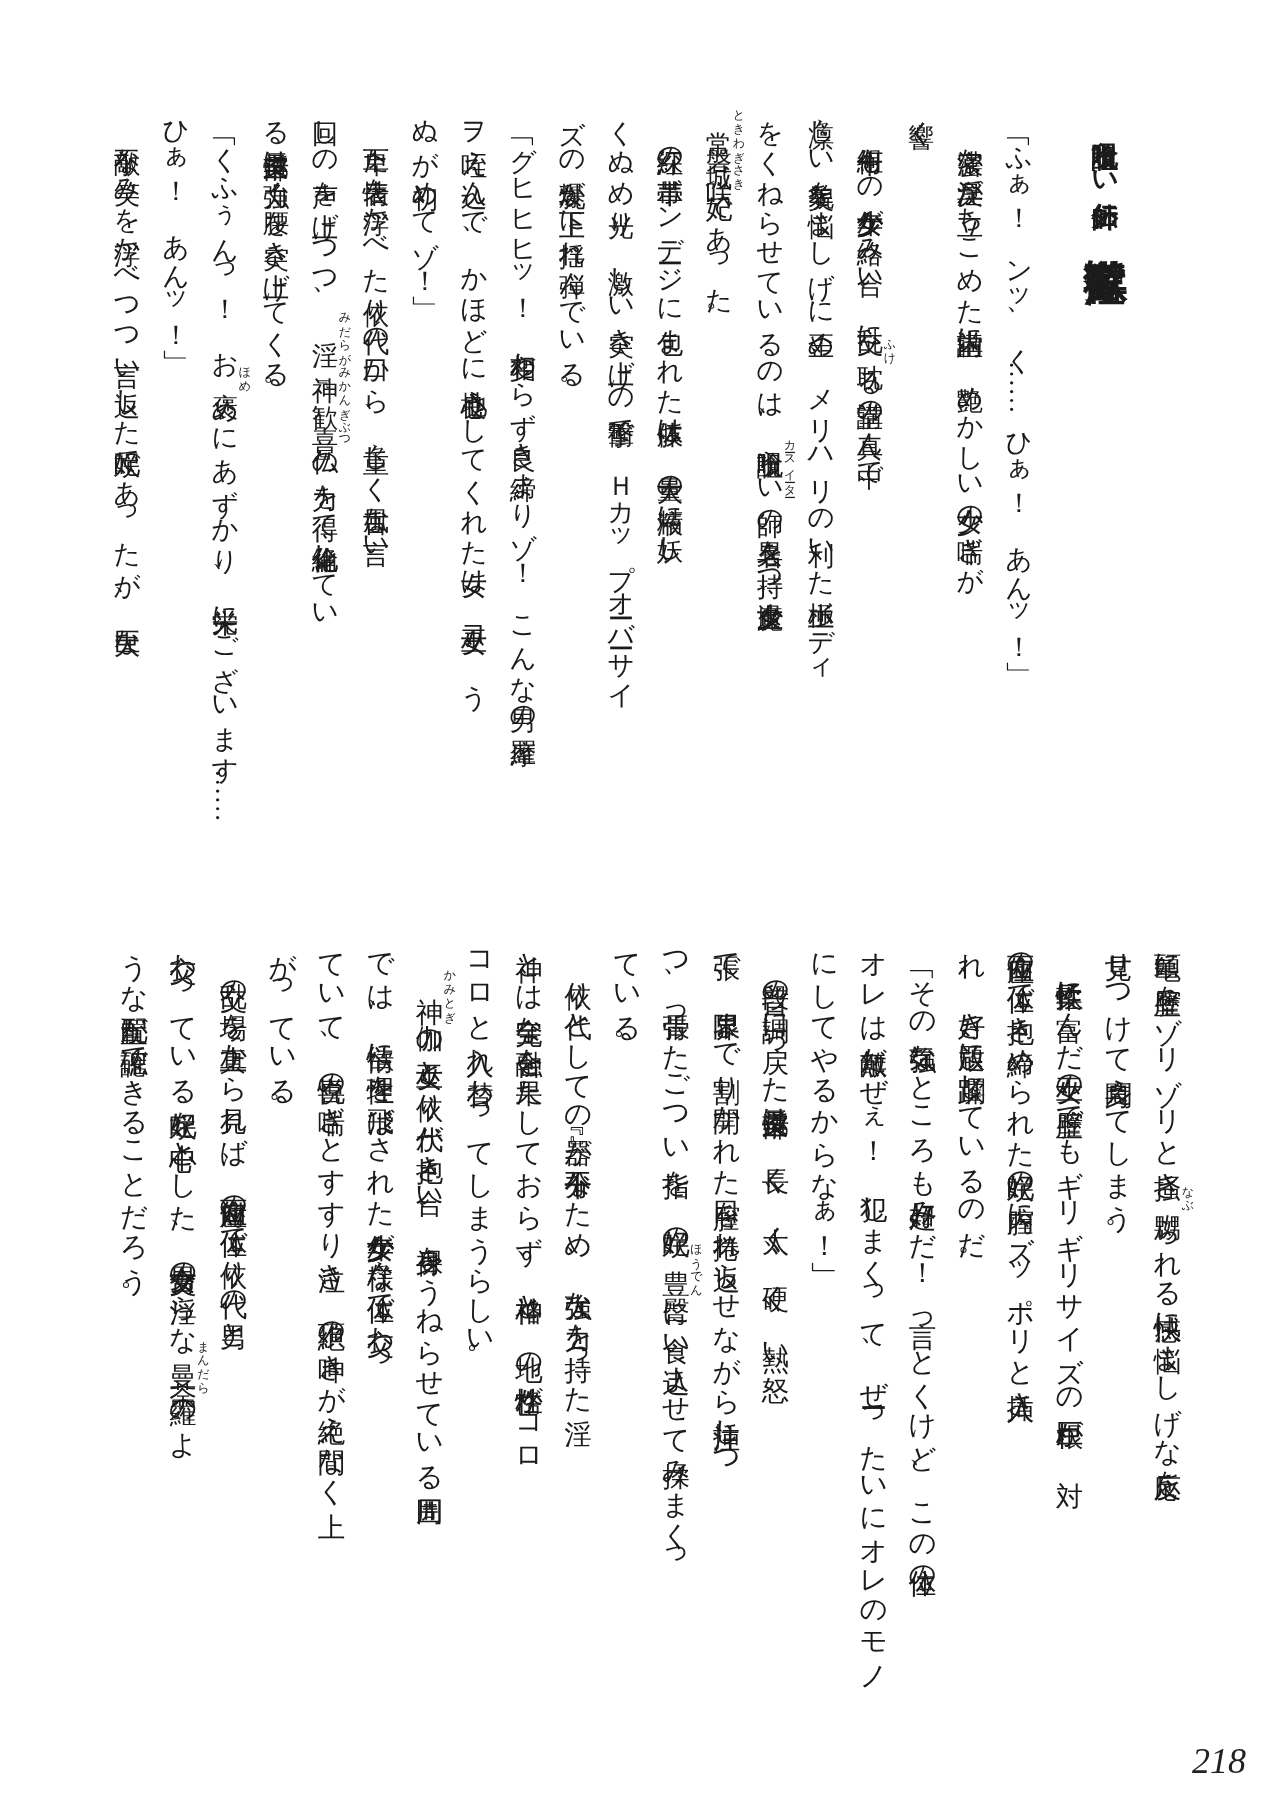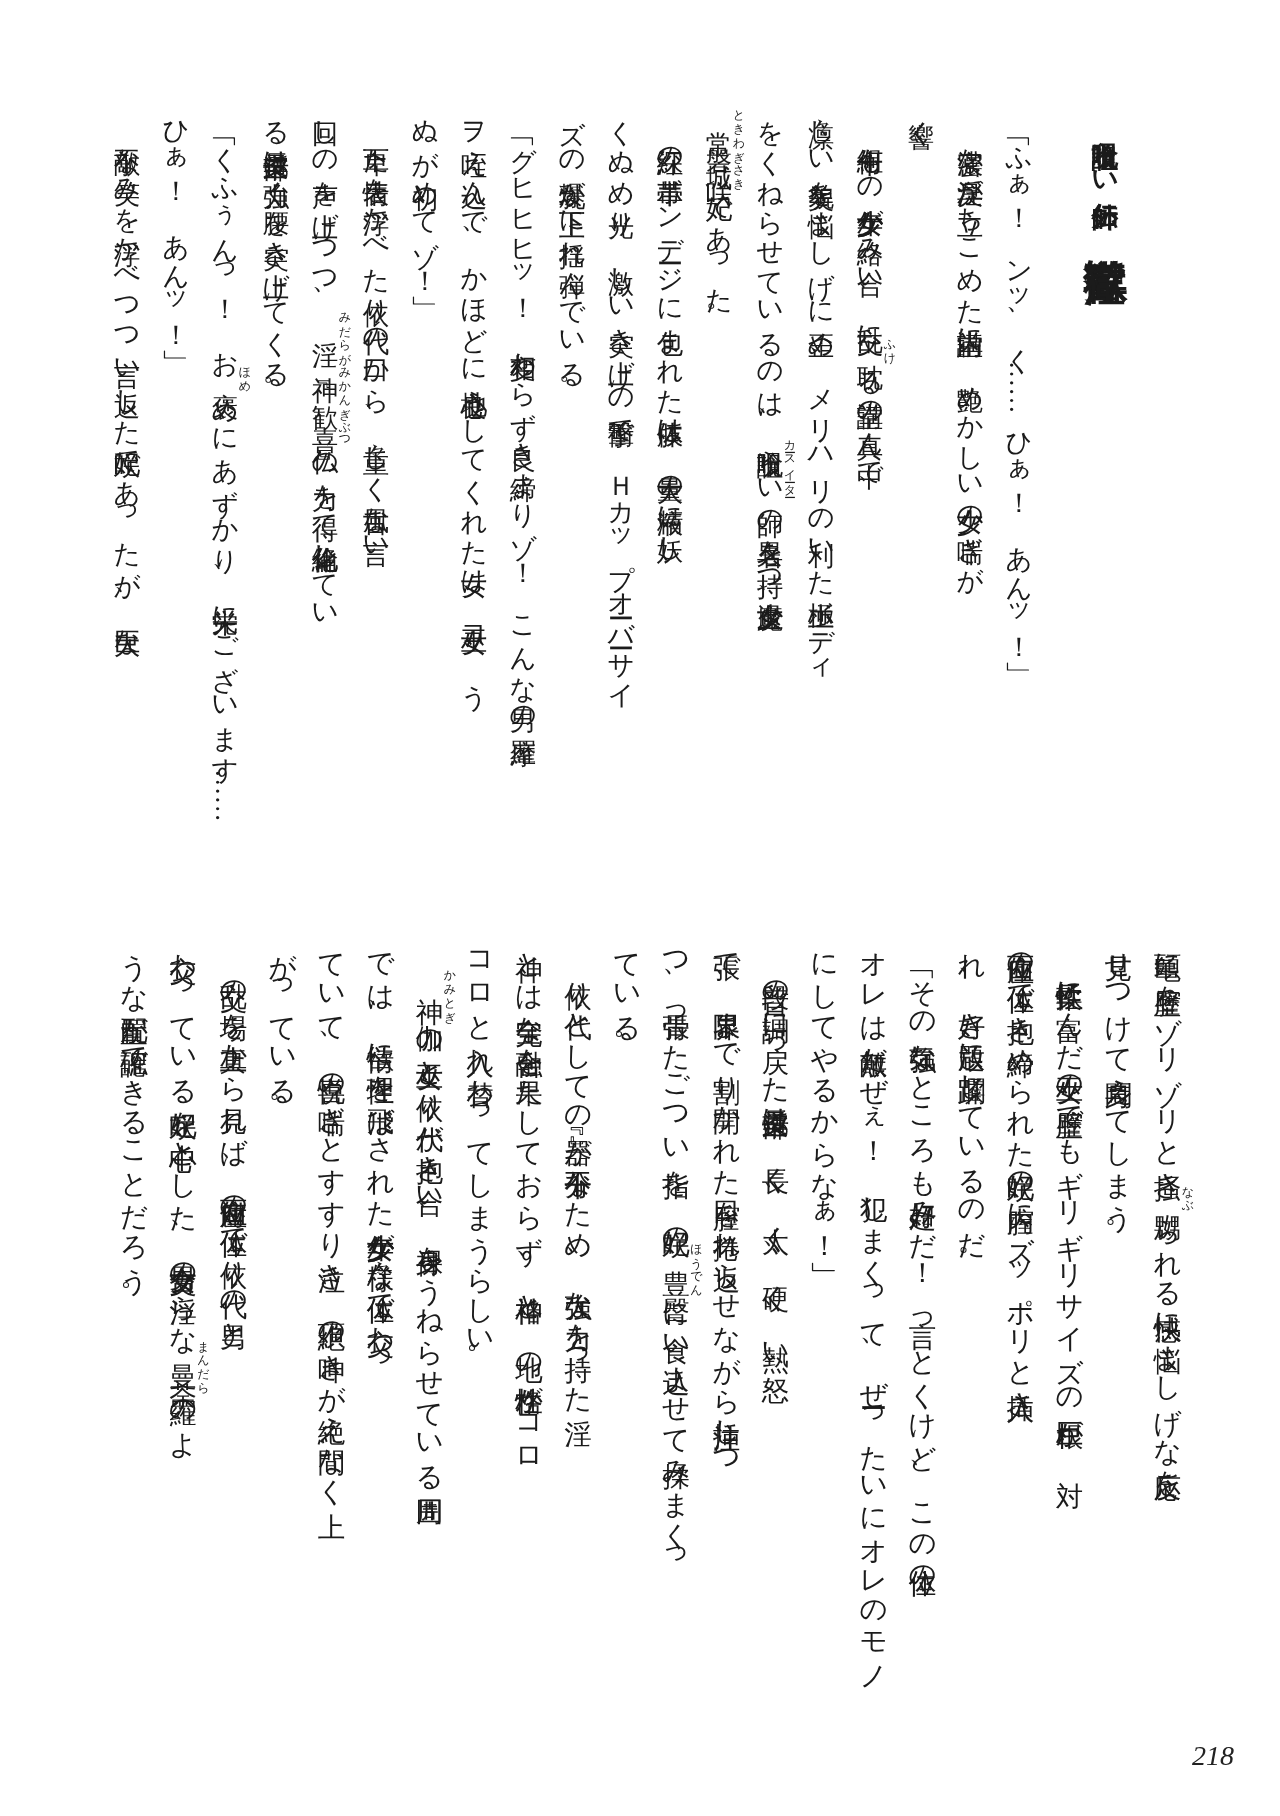--- a/index.html
+++ b/index.html
@@ -62,21 +62,21 @@
     text-indent: 1em;
   }
   ruby rt {
     font-size: 12px;
     letter-spacing: 0;
   }
   .page-number {
     position: absolute;
     left: 1192px;
     top: 1740px;
-    font-size: 28px;
+    font-size: 36px;
     font-style: italic;
     color: #222222;
     font-family: "Liberation Serif", "DejaVu Serif", serif;
   }
 </style>
 </head>
 <body>
 
 <div class="page">
 

